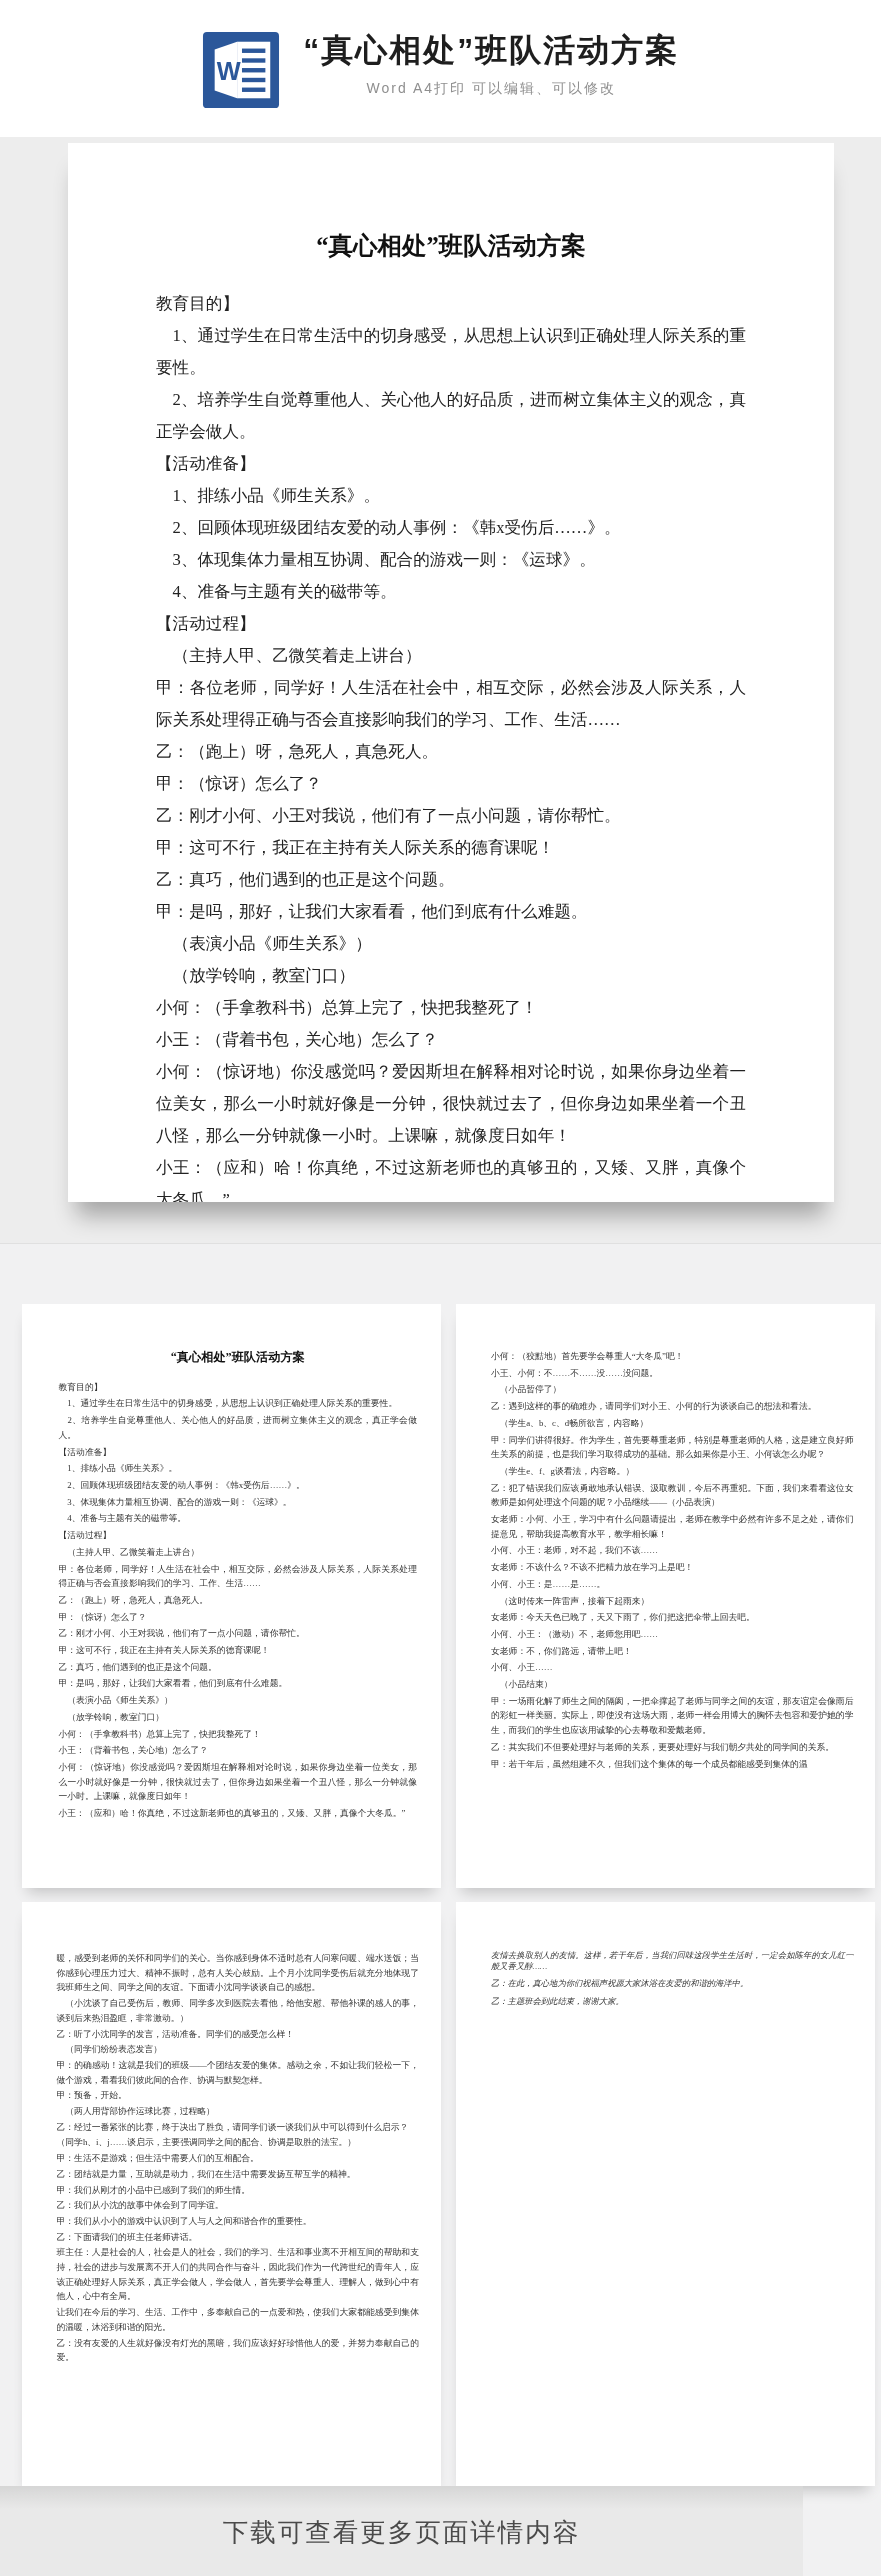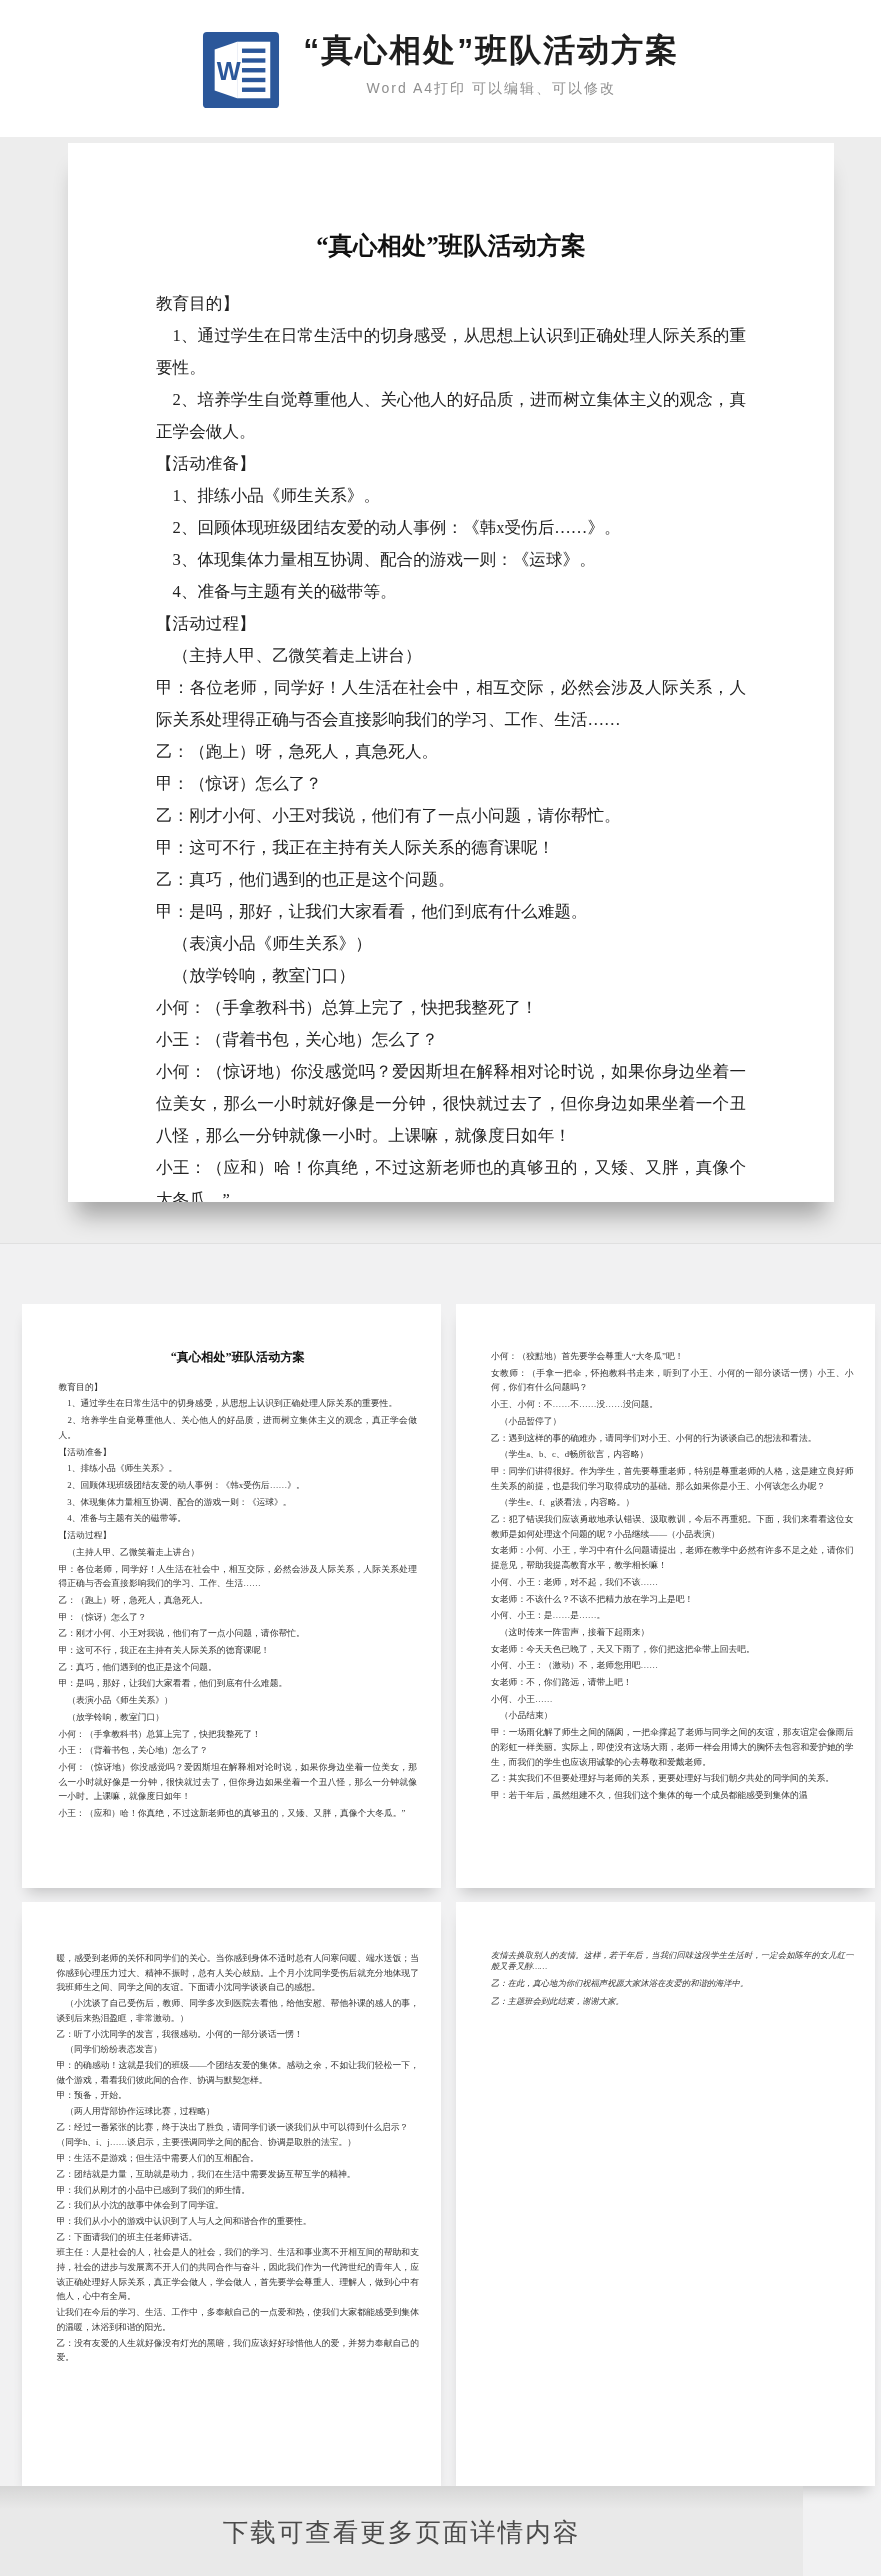--- a/index.html
+++ b/index.html
@@ -127,21 +127,20 @@
         <p>小王：（背着书包，关心地）怎么了？</p>
         <p>小何：（惊讶地）你没感觉吗？爱因斯坦在解释相对论时说，如果你身边坐着一位美女，那么一小时就好像是一分钟，很快就过去了，但你身边如果坐着一个丑八怪，那么一分钟就像一小时。上课嘛，就像度日如年！</p>
         <p>小王：（应和）哈！你真绝，不过这新老师也的真够丑的，又矮、又胖，真像个大冬瓜。”</p>
       </div>
   </div>
 
   <div class="page thumb" id="thumb2">
     <div>
 
     <p>小何：（狡黠地）首先要学会尊重人“大冬瓜”吧！</p>
-        <p>女教师：（手拿一把伞，怀抱教科书走来，听到了小王、小何的一部分谈话一愣）小王、小何，你们有什么问题吗？</p>
         <p>小王、小何：不……不……没……没问题。</p>
         <p>　（小品暂停了）</p>
         <p>乙：遇到这样的事的确难办，请同学们对小王、小何的行为谈谈自己的想法和看法。</p>
         <p>　（学生a、b、c、d畅所欲言，内容略）</p>
         <p>甲：同学们讲得很好。作为学生，首先要尊重老师，特别是尊重老师的人格，这是建立良好师生关系的前提，也是我们学习取得成功的基础。那么如果你是小王、小何该怎么办呢？</p>
         <p>　（学生e、f、g谈看法，内容略。）</p>
         <p>乙：犯了错误我们应该勇敢地承认错误、汲取教训，今后不再重犯。下面，我们来看看这位女教师是如何处理这个问题的呢？小品继续——（小品表演）</p>
         <p>女老师：小何、小王，学习中有什么问题请提出，老师在教学中必然有许多不足之处，请你们提意见，帮助我提高教育水平，教学相长嘛！</p>
         <p>小何、小王：老师，对不起，我们不该……</p>
         <p>女老师：不该什么？不该不把精力放在学习上是吧！</p>
@@ -156,21 +155,21 @@
         <p>乙：其实我们不但要处理好与老师的关系，更要处理好与我们朝夕共处的同学间的关系。</p>
         <p>甲：若干年后，虽然组建不久，但我们这个集体的每一个成员都能感受到集体的温</p>
       </div>
   </div>
 
   <div class="page thumb" id="thumb3">
     <div>
 
     <p>暖，感受到老师的关怀和同学们的关心。当你感到身体不适时总有人问寒问暖、端水送饭；当你感到心理压力过大、精神不振时，总有人关心鼓励。上个月小沈同学受伤后就充分地体现了我班师生之间、同学之间的友谊。下面请小沈同学谈谈自己的感想。</p>
         <p>　（小沈谈了自己受伤后，教师、同学多次到医院去看他，给他安慰、帮他补课的感人的事，谈到后来热泪盈眶，非常激动。）</p>
-        <p>乙：听了小沈同学的发言，我很感动。小何的一部分谈话一愣！</p>
+        <p>乙：听了小沈同学的发言，活动准备。同学们的感受怎么样！</p>
         <p>　（同学们纷纷表态发言）</p>
         <p>甲：的确感动！这就是我们的班级——个团结友爱的集体。感动之余，不如让我们轻松一下，做个游戏，看看我们彼此间的合作、协调与默契怎样。</p>
         <p>甲：预备，开始。</p>
         <p>　（两人用背部协作运球比赛，过程略）</p>
         <p>乙：经过一番紧张的比赛，终于决出了胜负，请同学们谈一谈我们从中可以得到什么启示？</p>
         <p>（同学h、i、j……谈启示，主要强调同学之间的配合、协调是取胜的法宝。）</p>
         <p>甲：生活不是游戏；但生活中需要人们的互相配合。</p>
         <p>乙：团结就是力量，互助就是动力，我们在生活中需要发扬互帮互学的精神。</p>
         <p>甲：我们从刚才的小品中已感到了我们的师生情。</p>
         <p>乙：我们从小沈的故事中体会到了同学谊。</p>

